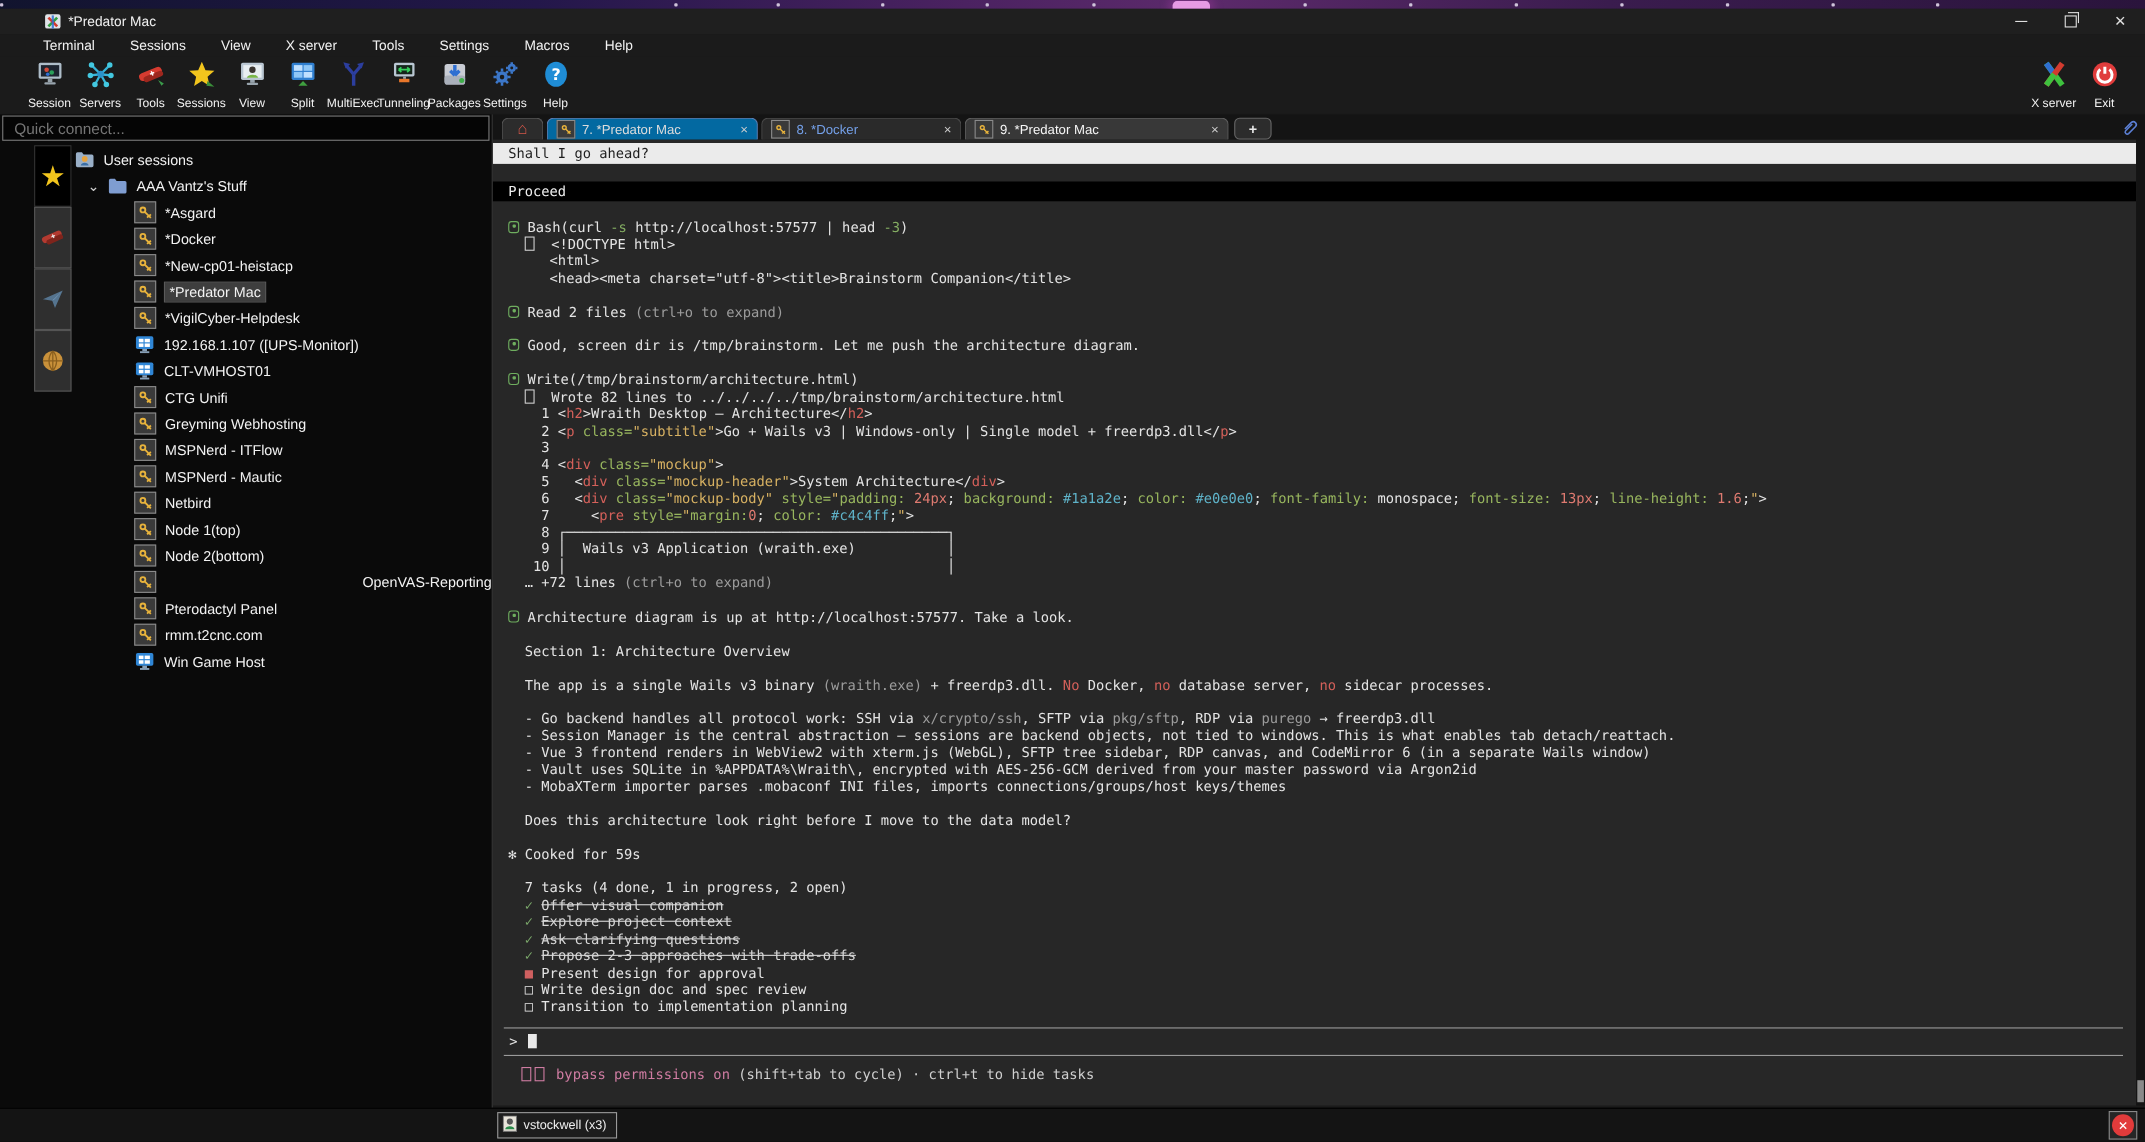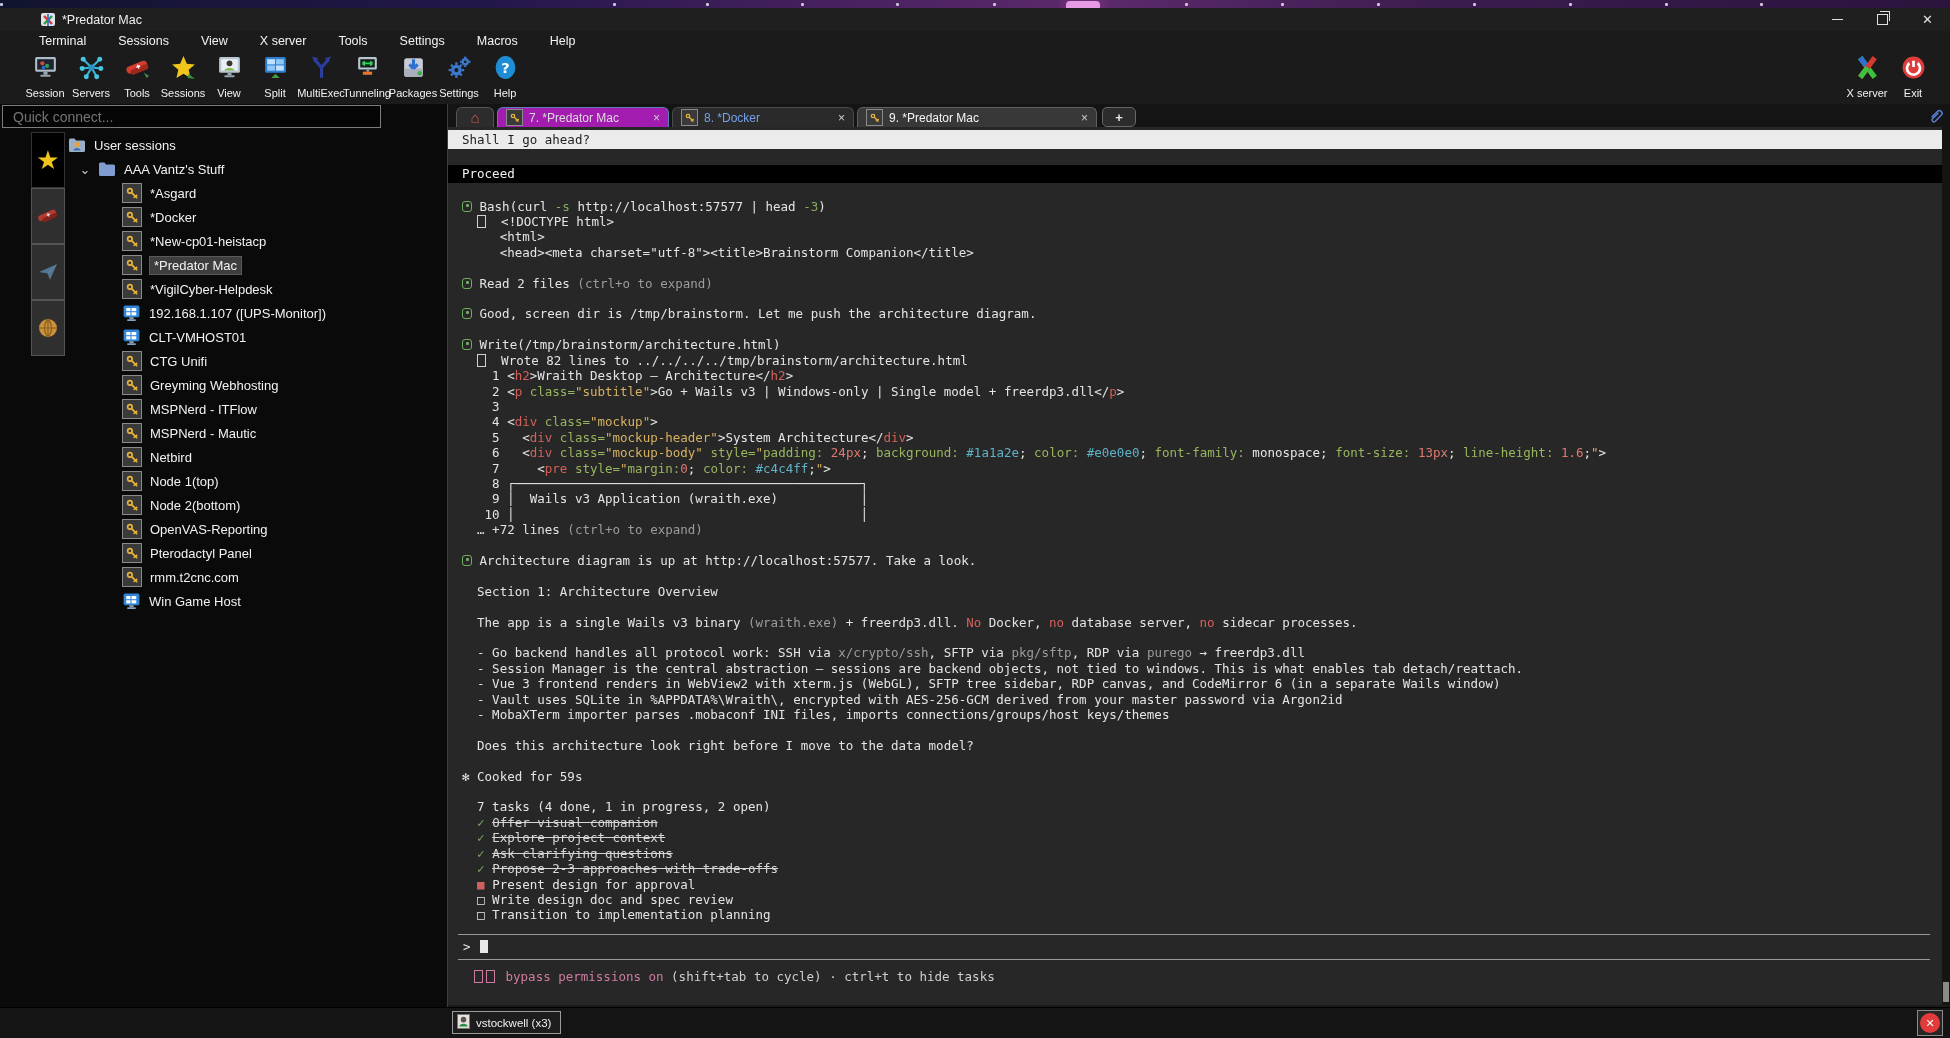--- a/index.html
+++ b/index.html
@@ -32,21 +32,21 @@
   
   .toolbar{position:absolute;top:51px;left:0;right:0;height:52px;background:#1b1b1b;display:flex;}
   .tb-left{display:flex;padding-left:22px;}
   .tb-right{display:flex;margin-left:auto;padding-right:14px;}
   .tb-item{width:46px;display:flex;flex-direction:column;align-items:center;justify-content:flex-start;padding-top:3px;}
   .tb-item svg{width:27px;height:27px;}
   .tb-label{font-size:11px;color:#f2f2f2;margin-top:2px;white-space:nowrap;}
 
   
   .sidebar{position:absolute;top:104px;left:0;width:447px;bottom:30px;background:#0a0a0a;border-right:1px solid #3c3c3c;}
-  .quick{box-sizing:border-box;display:block;width:379px;margin:1px 2px 2px 2px;height:23px;border:1px solid #7c7c7c;background:#050505;
+  .quick{box-sizing:border-box;display:block;width:443px;margin:1px 2px 2px 2px;height:23px;border:1px solid #7c7c7c;background:#050505;
          color:#9a9a9a;font-size:14px;padding:0 10px;font-family:"Liberation Sans",sans-serif;outline:none;}
   .side-body{display:flex;}
   .rail{width:34px;margin-left:31px;display:flex;flex-direction:column;margin-top:2px;}
   .rail-cell{width:34px;height:56px;display:flex;align-items:center;justify-content:center;background:#2f2f2f;border:1px solid #555;box-sizing:border-box;margin-bottom:0px;}
   .rail-cell.active{background:#000;border-color:#333;}
   .rail-cell svg{width:22px;height:22px;}
   .rail-star{color:#f2c51d;font-size:26px;line-height:1;}
   .tree{flex:1;padding-top:3px;}
   .tree-row{height:24px;display:flex;align-items:center;font-size:13px;color:#f2f2f2;white-space:nowrap;}
   .tree-row .chev{width:18px;color:#cfcfcf;font-size:13px;text-align:center;margin-right:4px;}
@@ -57,21 +57,21 @@
   .t-ico svg.fold{width:18px;height:16px;}
   .tree-label.selected{background:#3e3e3e;outline:1px solid #5a5a5a;padding:1px 4px;}
 
   
   .tabsbar{position:absolute;left:448px;right:0;top:104px;height:23px;background:#141414;display:flex;align-items:flex-end;padding-left:8px;}
   .tab{height:20px;display:flex;align-items:center;background:#2a2a2a;border:1px solid #4a4a4a;border-bottom:none;
        border-radius:6px 6px 0 0;margin-right:3px;padding:0 8px;font-size:12px;color:#dcdcdc;box-sizing:border-box;}
   .tab .keybox{width:15px;height:15px;margin-right:6px;}
   .tab .keybox svg{width:10px;height:10px;}
   .tab-close{margin-left:auto;color:#cfcfcf;font-size:12px;padding-left:10px;}
-  .tab.outlined{border-color:#5d7fb5;background:#a21caf;width:172px;align-items:center;}
+  .tab.outlined{border-color:#5d7fb5;background:#0369a1;width:192px;align-items:center;}
   .tab.activity{width:182px;}
   .tab.activity .tab-label{color:#74a0e8;}
   .tab.active{background:#383838;border-color:#606060;width:240px;color:#f5f5f5;}
   .home-tab{width:38px;height:20px;background:#2c2c2c;border:1px solid #555;border-bottom:none;border-radius:6px 6px 0 0;
             display:flex;align-items:center;justify-content:center;margin-right:3px;box-sizing:border-box;}
   .home-glyph{color:#d25648;font-size:15px;font-weight:bold;line-height:1;}
   .add-tab{width:32px;height:18px;background:#2c2c2c;border:1px solid #666;border-radius:5px;display:flex;align-items:center;justify-content:center;color:#e8e8e8;font-size:13px;font-weight:bold;margin-left:2px;}
   .clip{position:absolute;right:6px;top:3px;}
 
   
@@ -521,21 +521,21 @@
             <span class="t-ico">
               <span class="keybox">
                 <svg viewBox="0 0 14 14">
                   <circle cx="4.2" cy="4.2" r="2.4" fill="none" stroke="#e8b33c" stroke-width="1.8"></circle>
                   <path d="M6 6 L12 12 M10.2 10.2 l1.8 -1.8 M8.3 11.6 l1.8 -1.8" stroke="#e8b33c" stroke-width="1.8"></path>
                 </svg>
               </span>
             </span>
             <span class="tree-label">Node 2(bottom)</span>
           </div>
-          <div class="tree-row" style="padding-left: 57px;">
+          <div class="tree-row" style="padding-left: 57px; justify-content: space-between;">
             <span class="t-ico">
               <span class="keybox">
                 <svg viewBox="0 0 14 14">
                   <circle cx="4.2" cy="4.2" r="2.4" fill="none" stroke="#e8b33c" stroke-width="1.8"></circle>
                   <path d="M6 6 L12 12 M10.2 10.2 l1.8 -1.8 M8.3 11.6 l1.8 -1.8" stroke="#e8b33c" stroke-width="1.8"></path>
                 </svg>
               </span>
             </span>
             <span class="tree-label">OpenVAS-Reporting</span>
           </div>

